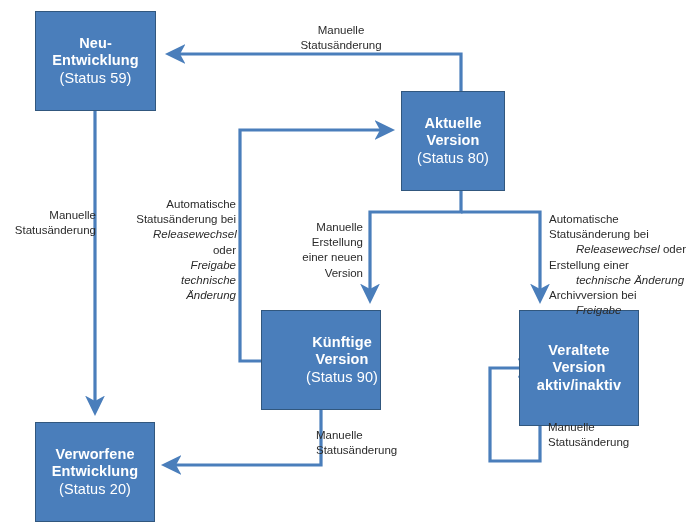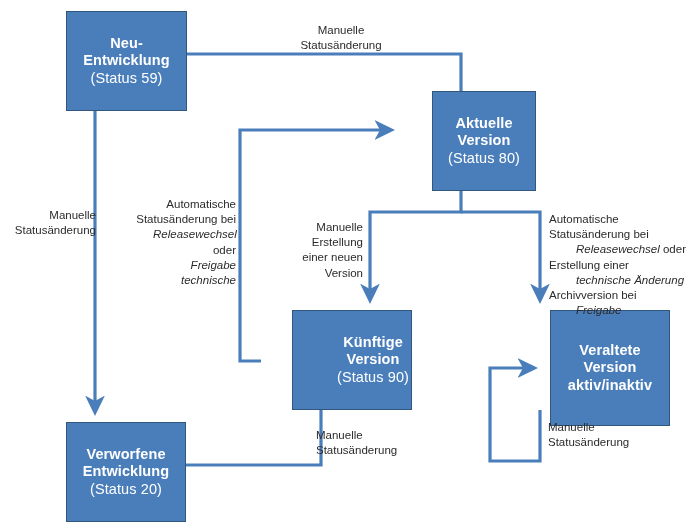--- a/index.html
+++ b/index.html
@@ -28,21 +28,20 @@
     background: #4a7ebb;
     border: 1px solid #31577e;
     color: #ffffff;
     display: flex;
     flex-direction: column;
     align-items: center;
     justify-content: center;
     text-align: center;
     line-height: 1.18;
     z-index: 3;
-    margin-left: 31px;
   }
   .node .node-title {
     font-weight: bold;
     font-size: 14.5px;
     letter-spacing: 0.1px;
   }
   .node .node-status {
     font-weight: normal;
     font-size: 14.5px;
     letter-spacing: 0.1px;
@@ -125,19 +124,19 @@
   <div class="node" style="left: 35px; top: 422px; width: 120px; height: 100px;">
     <div class="node-title">
         <div>Verworfene</div>
         <div>Entwicklung</div>
       </div>
     <div class="node-status">(Status 20)</div>
   </div>
 
   <div class="edge-label al-center" style="left: 281px; top: 23px; width: 120px;"><div><span>Manuelle</span></div><div><span>Statusänderung</span></div></div>
   <div class="edge-label al-right" style="left: 10px; top: 208px; width: 86px;"><div><span>Manuelle</span></div><div><span>Statusänderung</span></div></div>
-  <div class="edge-label al-right" style="left: 126px; top: 197px; width: 110px;"><div><span>Automatische</span></div><div><span>Statusänderung bei</span></div><div><em>Releasewechsel</em><span> oder</span></div><div><em>Freigabe technische</em></div></div>
+  <div class="edge-label al-right" style="left: 126px; top: 197px; width: 110px;"><div><span>Automatische</span></div><div><span>Statusänderung bei</span></div><div><em>Releasewechsel</em><span> oder</span></div><div><em>Freigabe technische</em></div><div><em>Änderung</em></div></div>
   <div class="edge-label al-right" style="left: 287px; top: 220px; width: 76px;"><div><span>Manuelle</span></div><div><span>Erstellung</span></div><div><span>einer neuen</span></div><div><span>Version</span></div></div>
   <div class="edge-label al-left" style="left: 549px; top: 212px; width: 138px;"><div><span>Automatische</span></div><div><span>Statusänderung bei</span></div><div><em>Releasewechsel</em><span> oder</span></div><div><span>Erstellung einer</span></div><div><em>technische Änderung</em></div><div><span>Archivversion bei </span><em>Freigabe</em></div></div>
   <div class="edge-label al-left" style="left: 316px; top: 428px; width: 110px;"><div><span>Manuelle</span></div><div><span>Statusänderung</span></div></div>
   <div class="edge-label al-left" style="left: 548px; top: 420px; width: 110px;"><div><span>Manuelle</span></div><div><span>Statusänderung</span></div></div>
 
 </div>
 
 </body></html>

